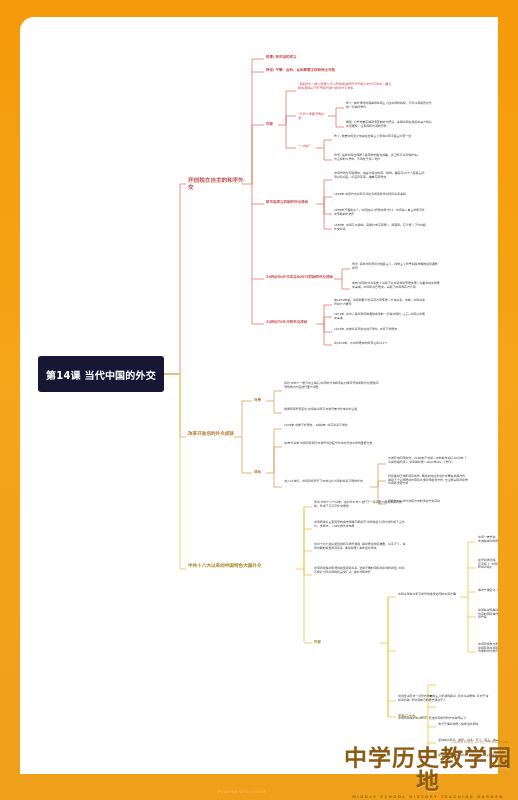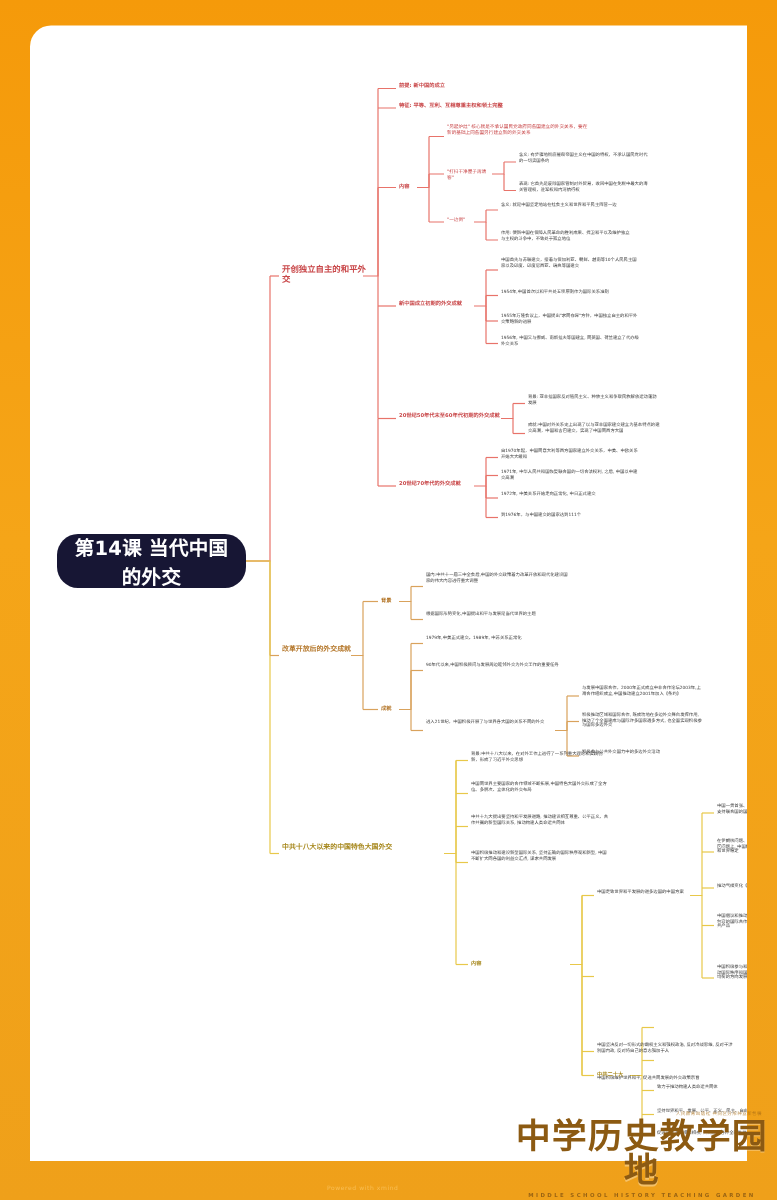--- a/index.html
+++ b/index.html
@@ -36,23 +36,23 @@
     color: #2b2b2b;
     white-space: normal;
     word-break: break-all;
   }
   
   #root-node {
     position: absolute;
     left: 18px; top: 339px;
     width: 126px; height: 36px;
     background: #171634;
-    border-radius: 14px;
+    border-radius: 3px;
     color: #ffffff;
-    font-size: 13px;
+    font-size: 10px;
     font-weight: bold;
     display: flex; align-items: center; justify-content: center;
     text-align: center;
     padding: 0 6px;
     letter-spacing: .2px;
   }
   .lvl1 { font-size: 5.6px; font-weight: bold; }
   .lvl2 { font-size: 3.5px; font-weight: bold; }
   .lvl3 { font-size: 3.1px; }
   .lvl4 { font-size: 2.9px; }

